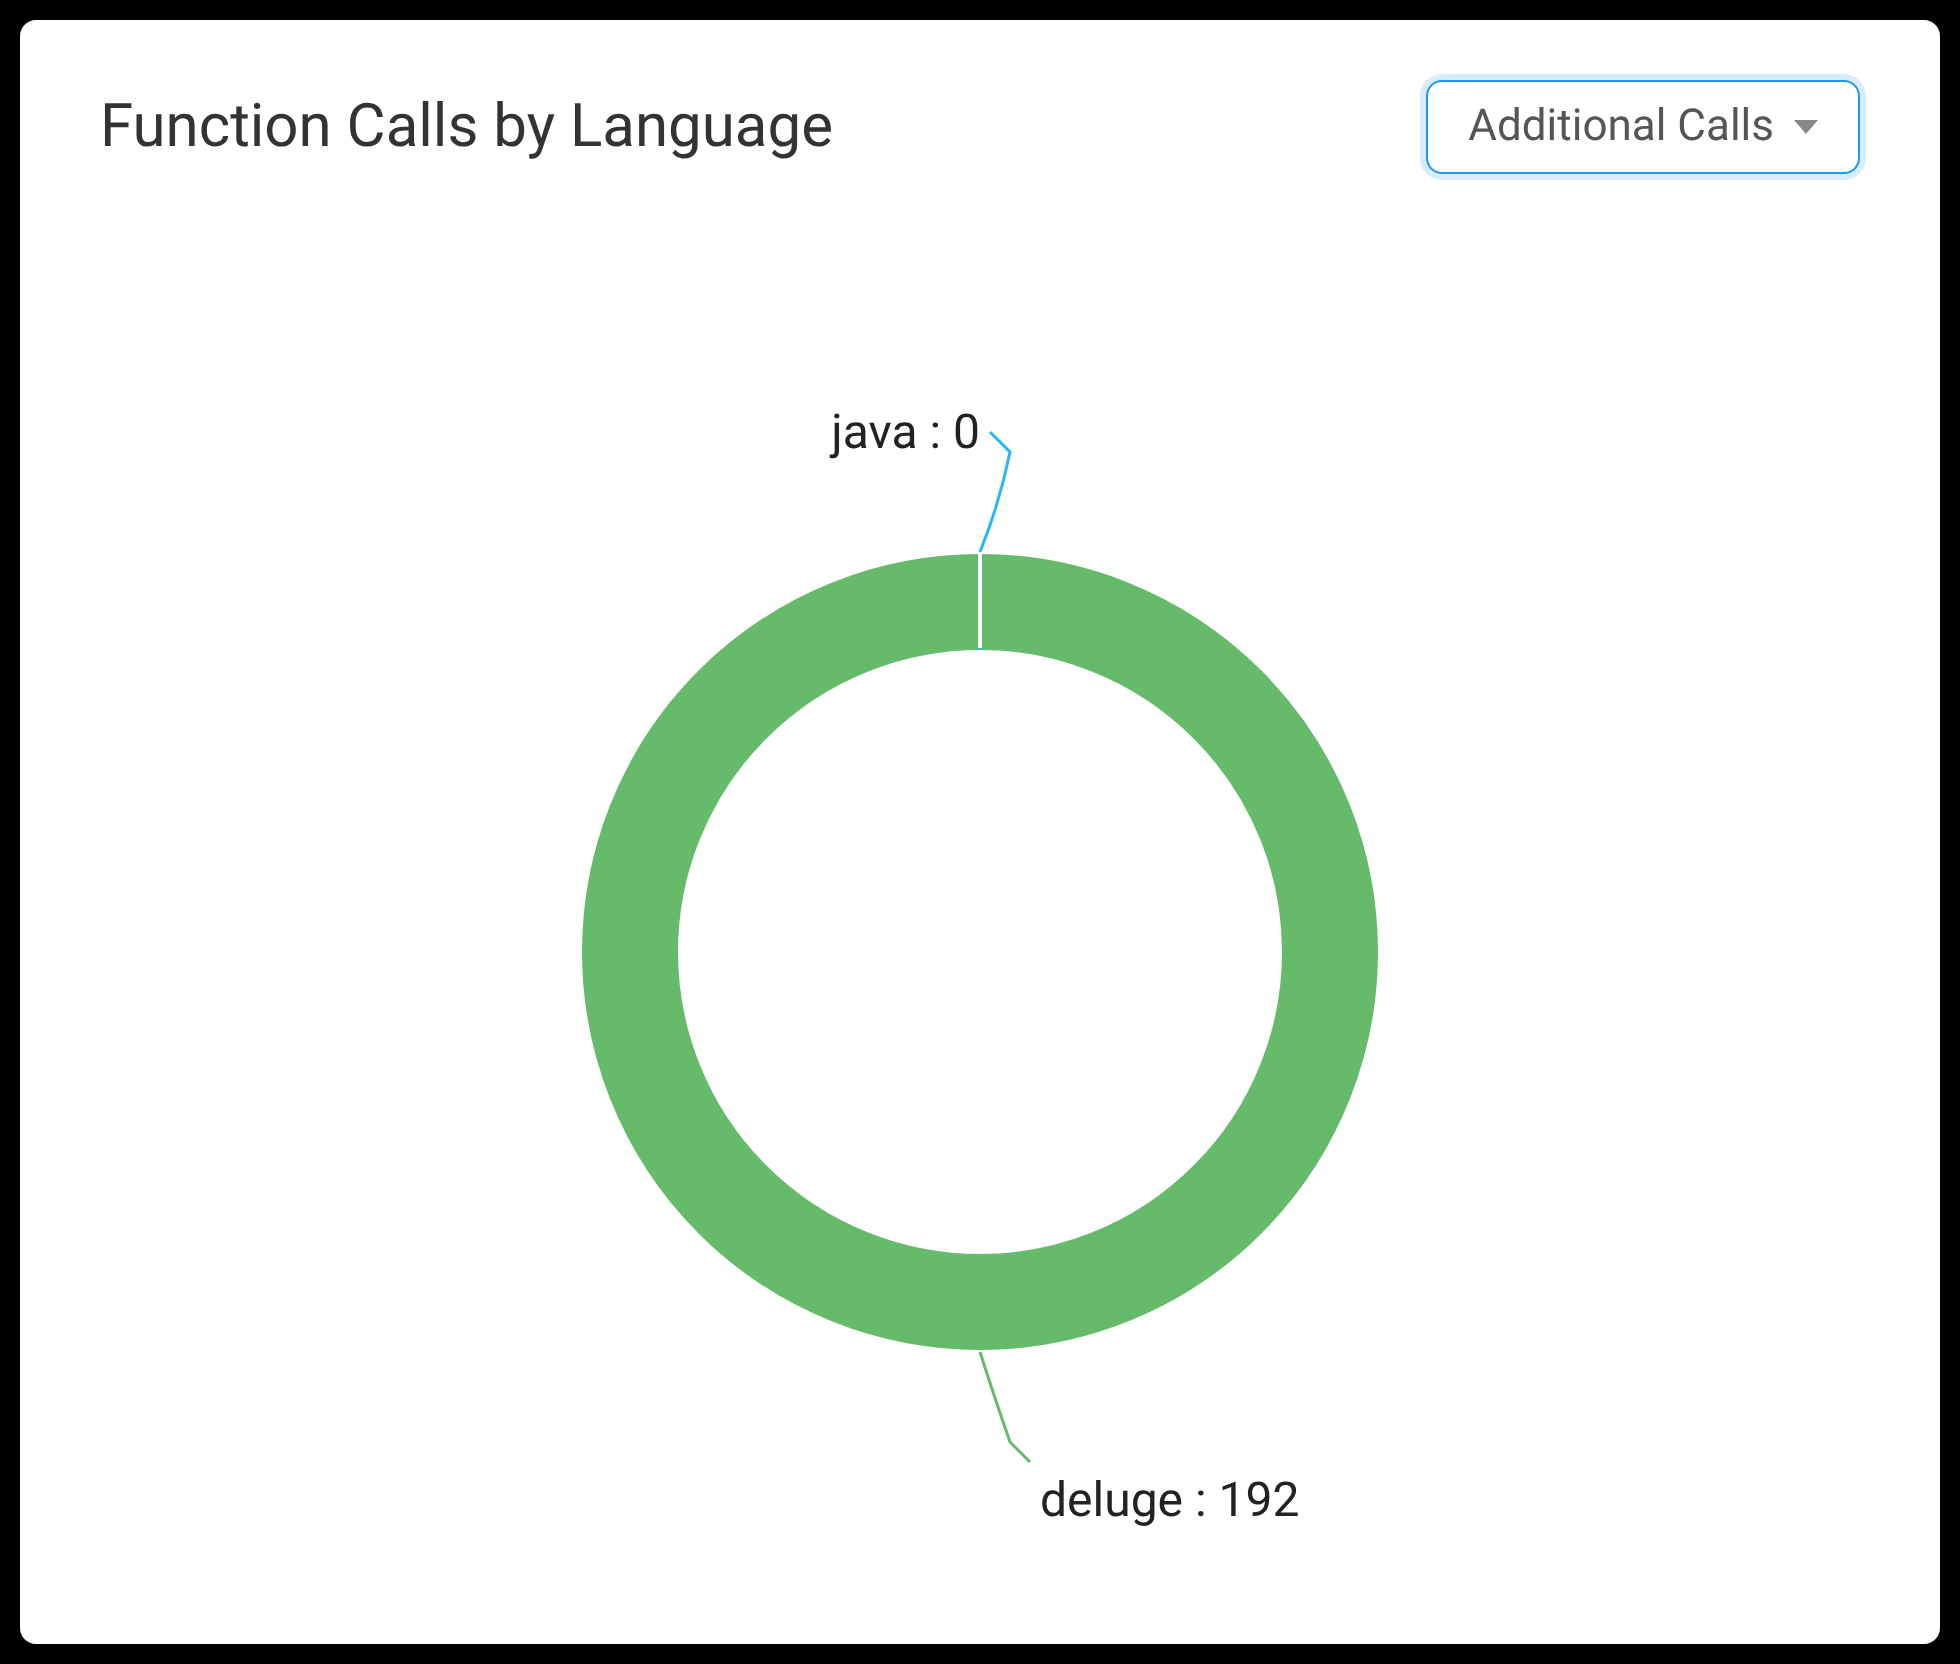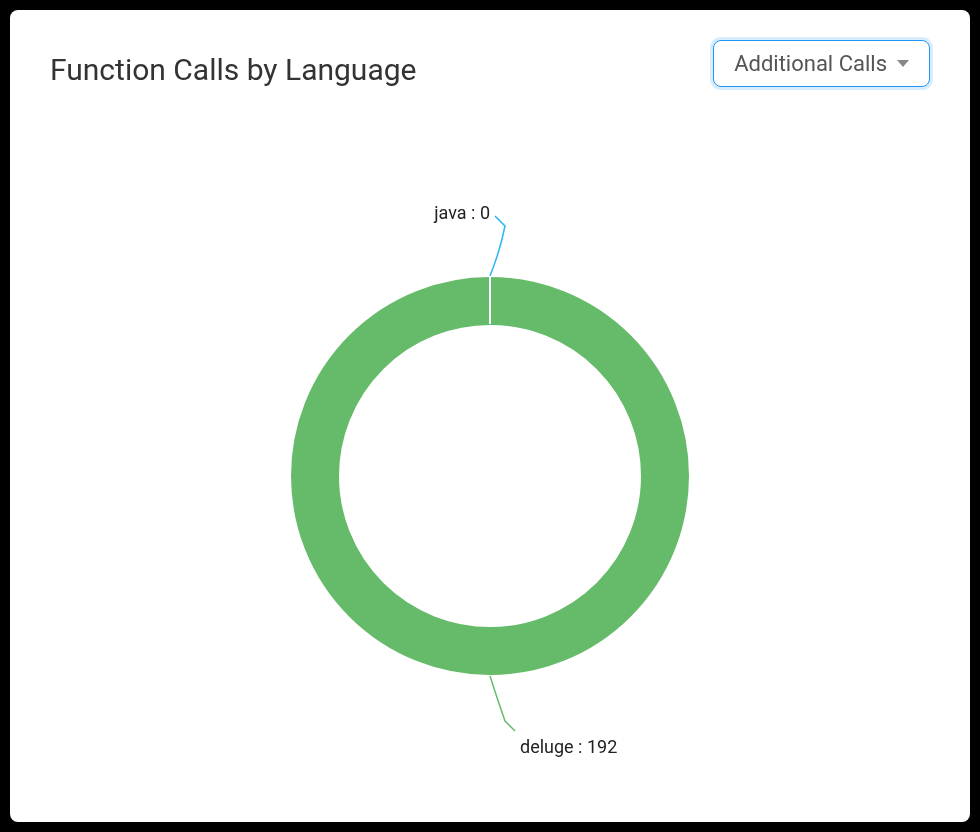--- a/index.html
+++ b/index.html
@@ -14,21 +14,21 @@
       background: #fff;
       width: 100%;
       height: 100%;
       border-radius: 8px;
       padding: 30px 40px;
       position: relative;
     }
     .header {
       display: flex;
       justify-content: space-between;
-      align-items: flex-end;
+      align-items: center;
       gap: 36px;
     }
     .title {
       font-size: 30px;
       font-weight: 400;
       color: #333;
     }
     .dropdown {
       display: flex;
       align-items: center;
@@ -59,21 +59,21 @@
       align-items: center;
       justify-content: center;
     }
     .donut-wrap {
       position: relative;
       width: 500px;
       height: 620px;
     }
     .label {
       position: absolute;
-      font-size: 18px;
+      font-size: 24px;
       color: #222;
       white-space: nowrap;
     }
   </style>
 </head>
 <body>
 
 <div class="card">
   <div class="header">
     <h2 class="title">Function Calls by Language</h2>

